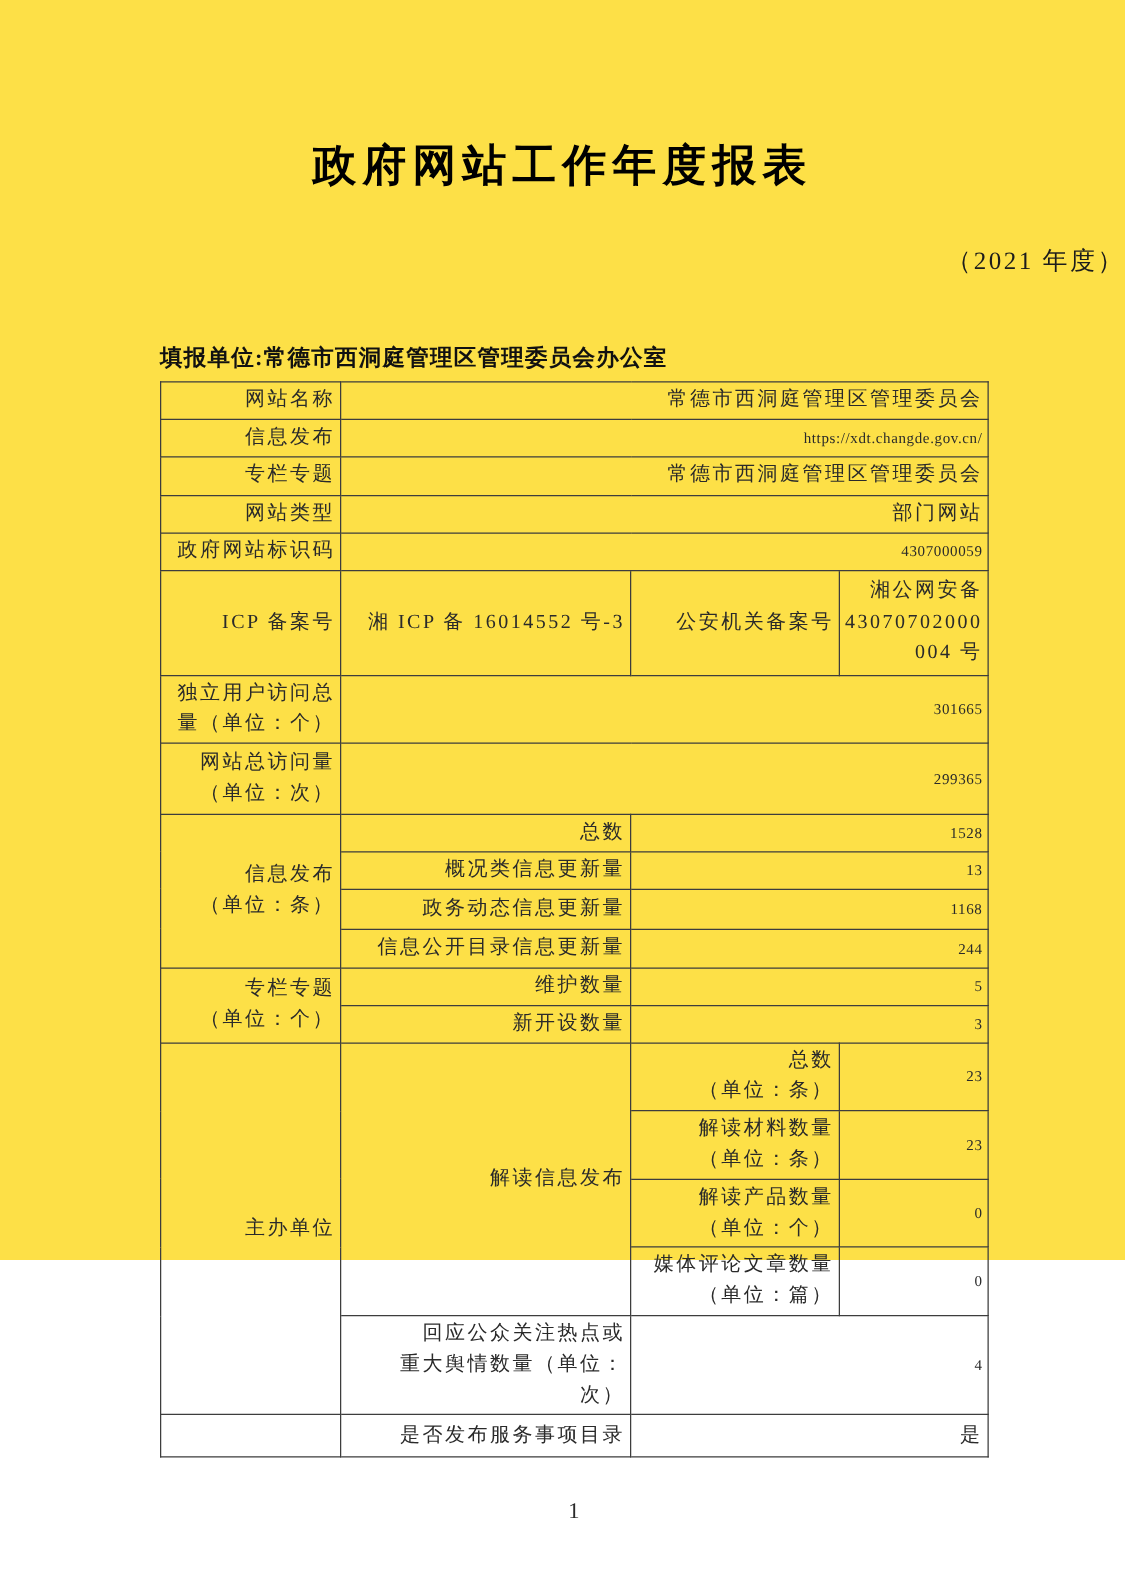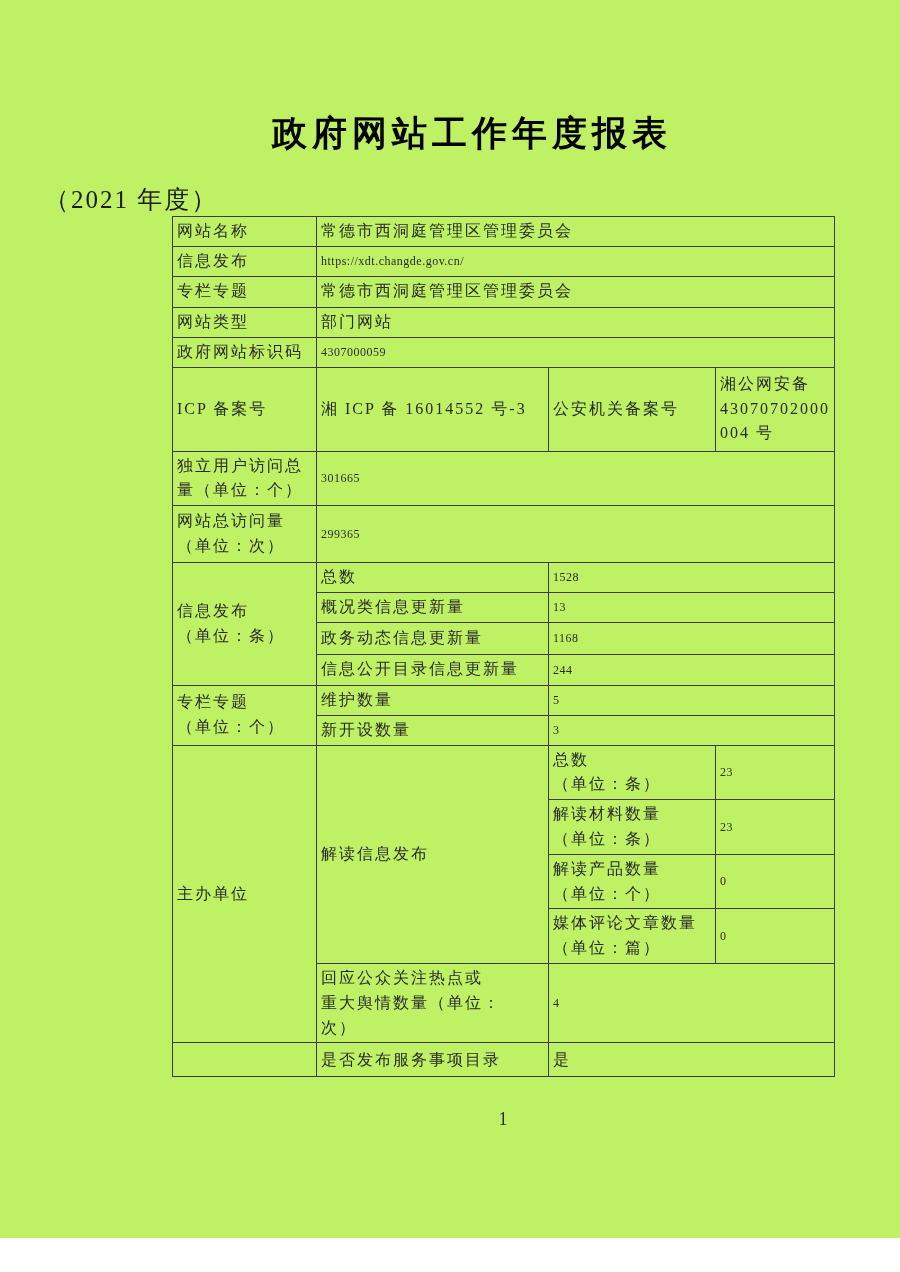--- a/index.html
+++ b/index.html
@@ -4,56 +4,56 @@
 <style>
   * { margin: 0; padding: 0; box-sizing: border-box; }
   html, body { background: #ffffff; }
   body {
     width: 900px; height: 1272px;
     font-family: "Liberation Serif", "DejaVu Serif", serif;
     color: #262626;
     position: relative;
     overflow: hidden;
   }
-  .page { width: 900px; height: 1238px; background: #bef264; padding-left: 44px; }
+  .page { width: 900px; height: 1008px; background: #fde047; }
 
   .doc-title {
     padding-top: 114px;
     text-align: center;
     font-family: "Liberation Sans", "DejaVu Sans", sans-serif;
     font-weight: 700;
     font-size: 35px;
     letter-spacing: 5px;
     color: #000000;
     line-height: 1.1;
   }
   .doc-subtitle {
-    margin-top: 30px;
-    text-align: left;
-    font-size: 25px;
+    margin-top: 42px;
+    text-align: right;
+    font-size: 20px;
     letter-spacing: 2px;
     color: #1c1c1c;
   }
   .filing-unit {
     margin: 52px 0 7px 128px;
     font-size: 18px;
     font-weight: 700;
     letter-spacing: 1px;
     color: #111111;
   }
 
   table.report {
     margin-left: 128px;
     width: 662px;
     border-collapse: collapse;
     table-layout: fixed;
   }
   table.report td {
     border: 1px solid #3d3d3d;
-    text-align: left;
+    text-align: right;
     vertical-align: middle;
     font-size: 16px;
     line-height: 1.55;
     letter-spacing: 2px;
     color: #2a2a2a;
     white-space: pre-line;
     padding: 2px 4px;
     overflow: hidden;
   }
   table.report td.num {
@@ -69,20 +69,21 @@
     color: #2a2a2a;
   }
 </style>
 </head>
 <body>
 
 <div class="page">
 
   <div class="doc-title">政府网站工作年度报表</div>
   <div class="doc-subtitle">（2021 年度）</div>
+  <div class="filing-unit">填报单位:常德市西洞庭管理区管理委员会办公室</div>
 
   <table class="report">
     <colgroup>
       <col style="width:144px">
       <col style="width:232px">
       <col style="width:167px">
       <col style="width:119px">
     </colgroup>
     <tbody>
       <tr style="height:30px">

